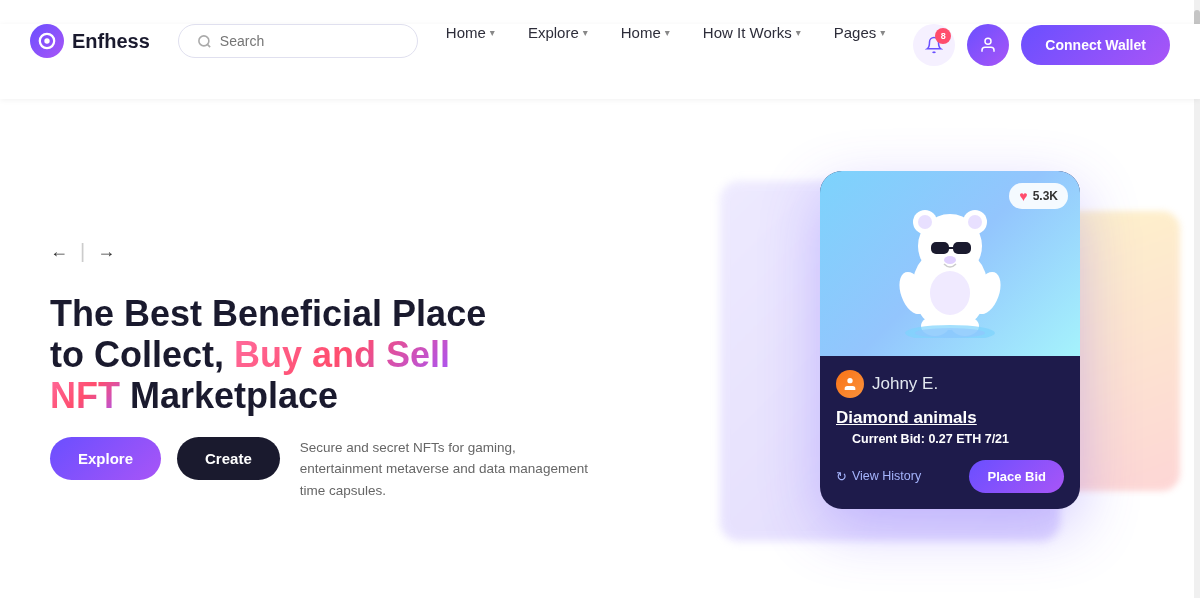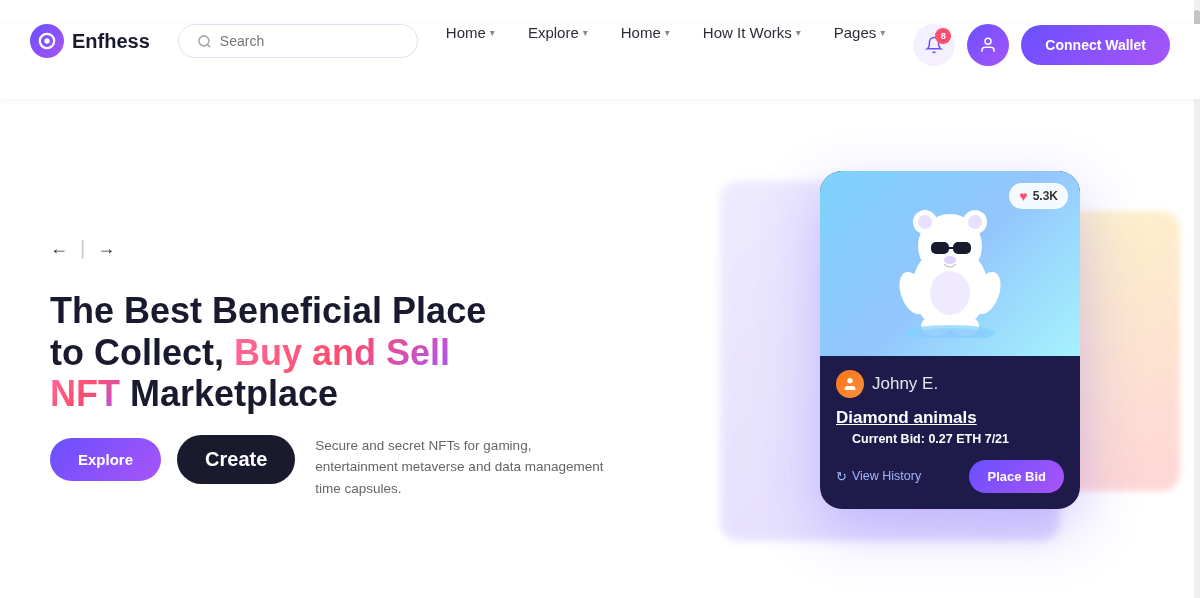--- a/index.html
+++ b/index.html
@@ -91,21 +91,21 @@
     }
 
     .hero-btns { display: flex; align-items: center; gap: 16px; margin-bottom: 20px; }
     .btn-explore {
       background: linear-gradient(135deg, #6a4fff, #a855f7);
       color: #fff; border: none; border-radius: 25px;
       padding: 13px 28px; font-size: 15px; font-weight: 600; cursor: pointer;
     }
     .btn-create {
       background: #1a1a2e; color: #fff; border: none; border-radius: 25px;
-      padding: 13px 28px; font-size: 20px; font-weight: 600; cursor: pointer;
+      padding: 13px 28px; font-size: 15px; font-weight: 600; cursor: pointer;
     }
     .hero-desc { font-size: 13.5px; color: #666; line-height: 1.6; max-width: 290px; }
 
     
     .hero-right {
       position: relative; width: 420px; height: 440px; flex-shrink: 0;
     }
 
     
     .bg-card {

